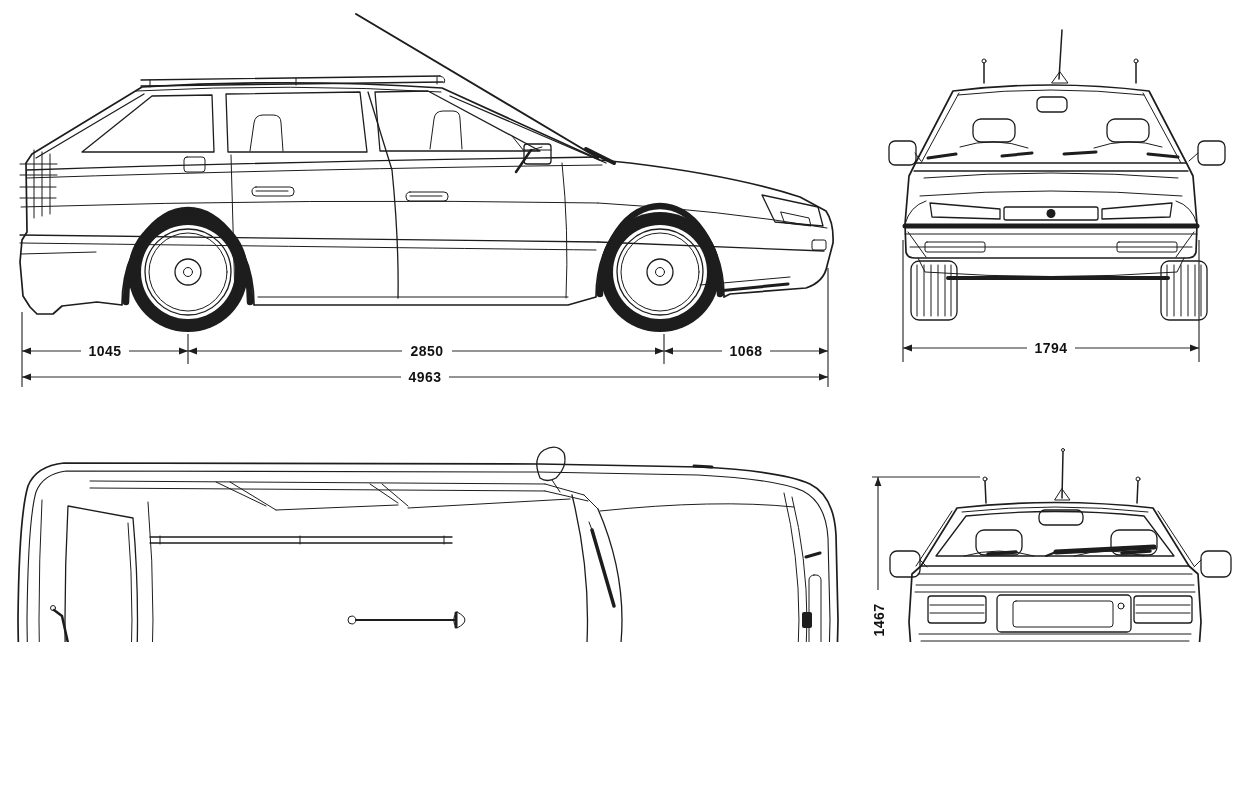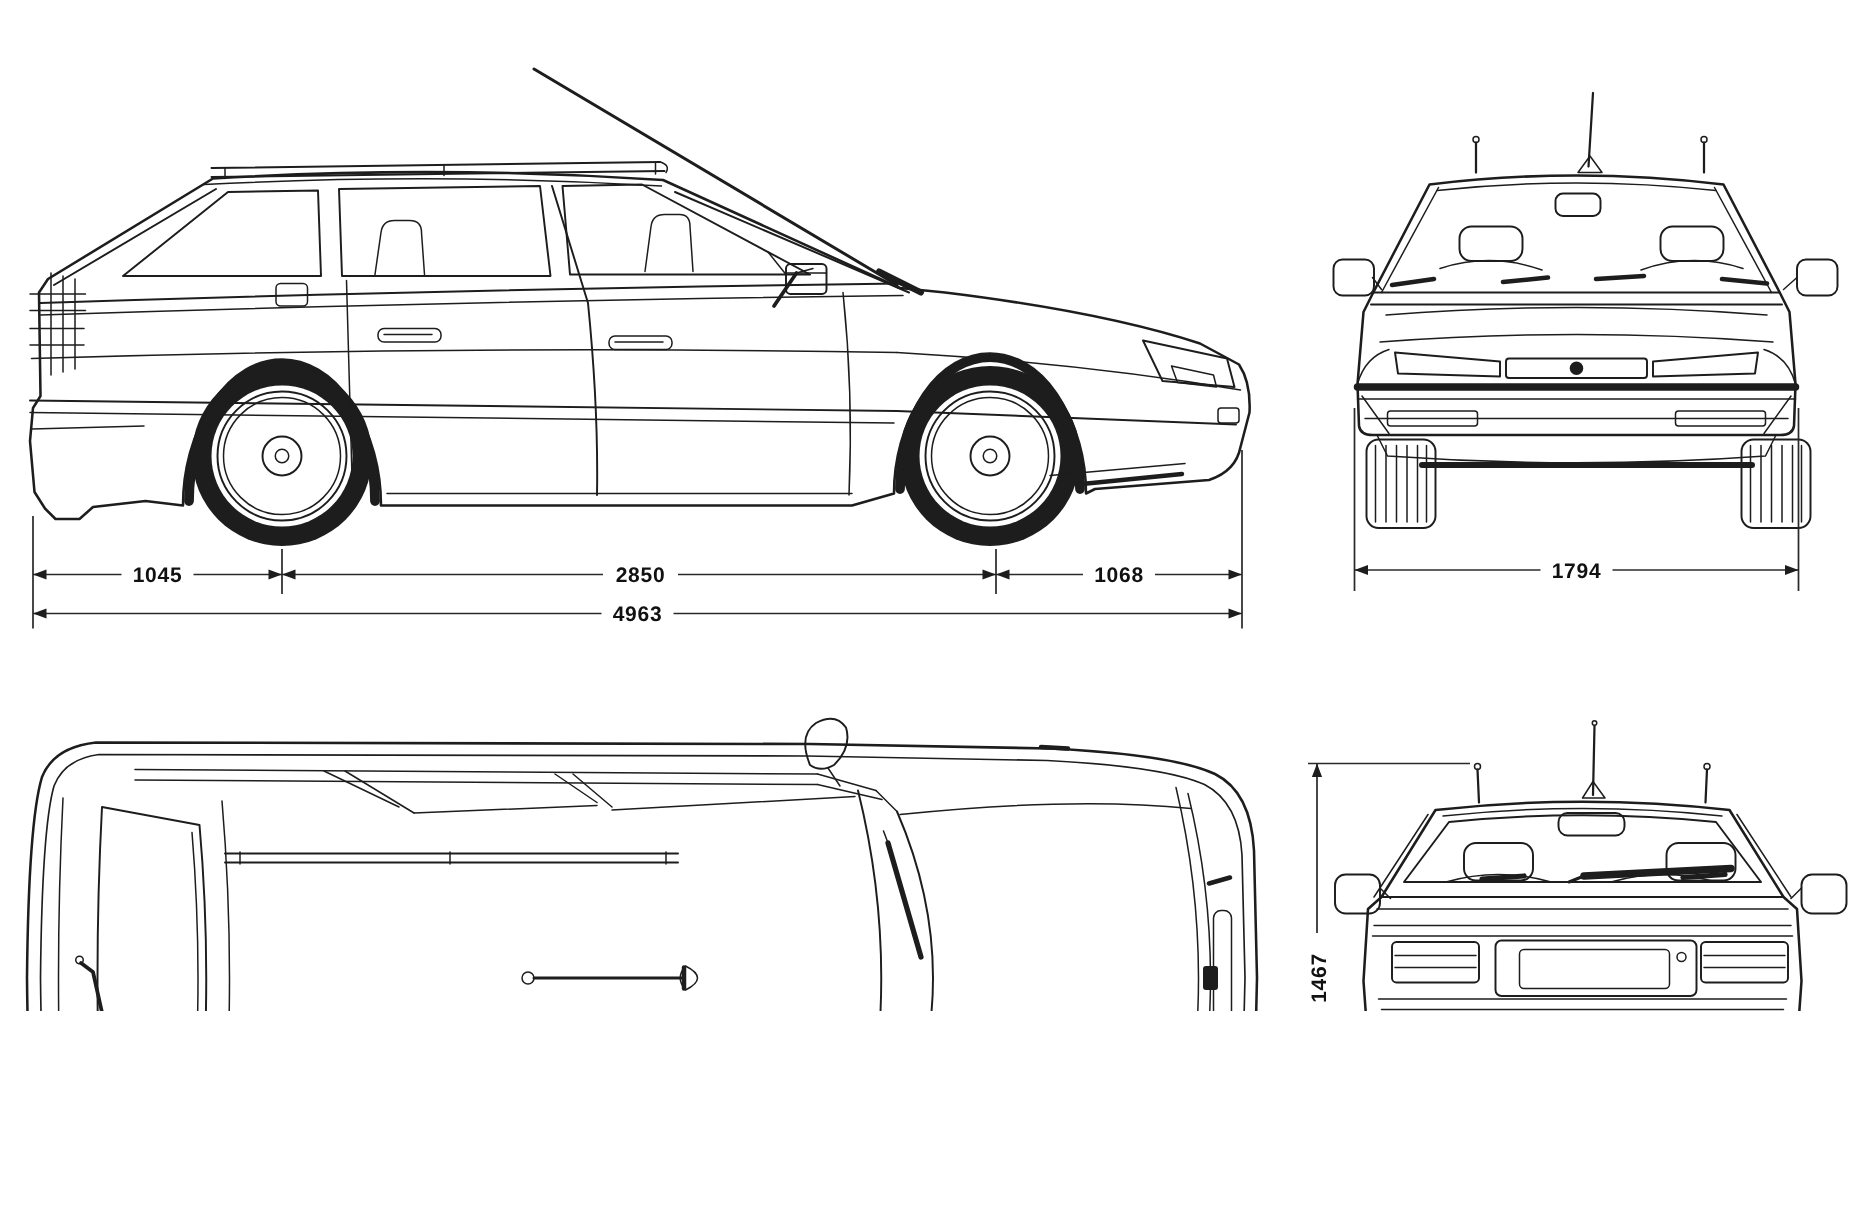--- a/index.html
+++ b/index.html
@@ -1,17 +1,17 @@
 <!DOCTYPE html>
 <html><head>
 <meta charset="utf-8">
 <style>
   html,body{margin:0;padding:0;background:#ffffff;}
   .stage{position:relative;width:1250px;height:642px;background:#ffffff;overflow:hidden;
-         font-family:"Liberation Sans","DejaVu Sans",sans-serif;margin-top:32px;}
+         font-family:"Liberation Sans","DejaVu Sans",sans-serif;}
   svg{display:block;}
   .ln{fill:none;stroke:#1d1d1d;stroke-width:1.3;stroke-linecap:round;stroke-linejoin:round;}
   .w1{stroke-width:1;}
   .w11{stroke-width:1.1;}
   .w15{stroke-width:1.5;}
   .w16{stroke-width:1.7;}
   .w2{stroke-width:2;}
   .w25{stroke-width:2.5;}
   .w3{stroke-width:3;}
   .w35{stroke-width:3.5;}

